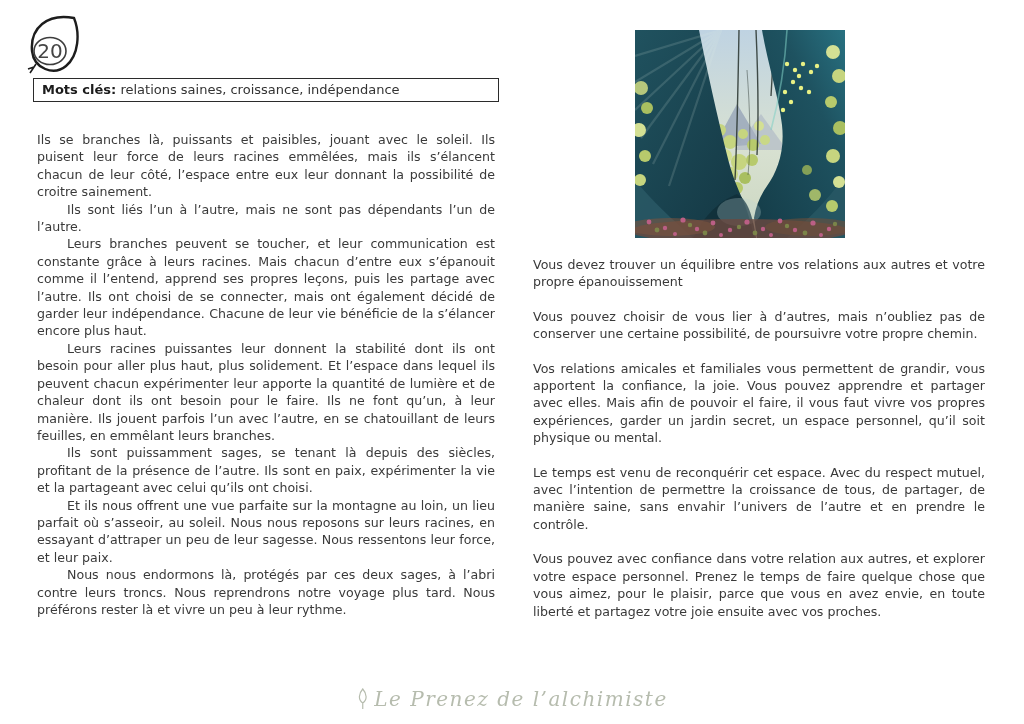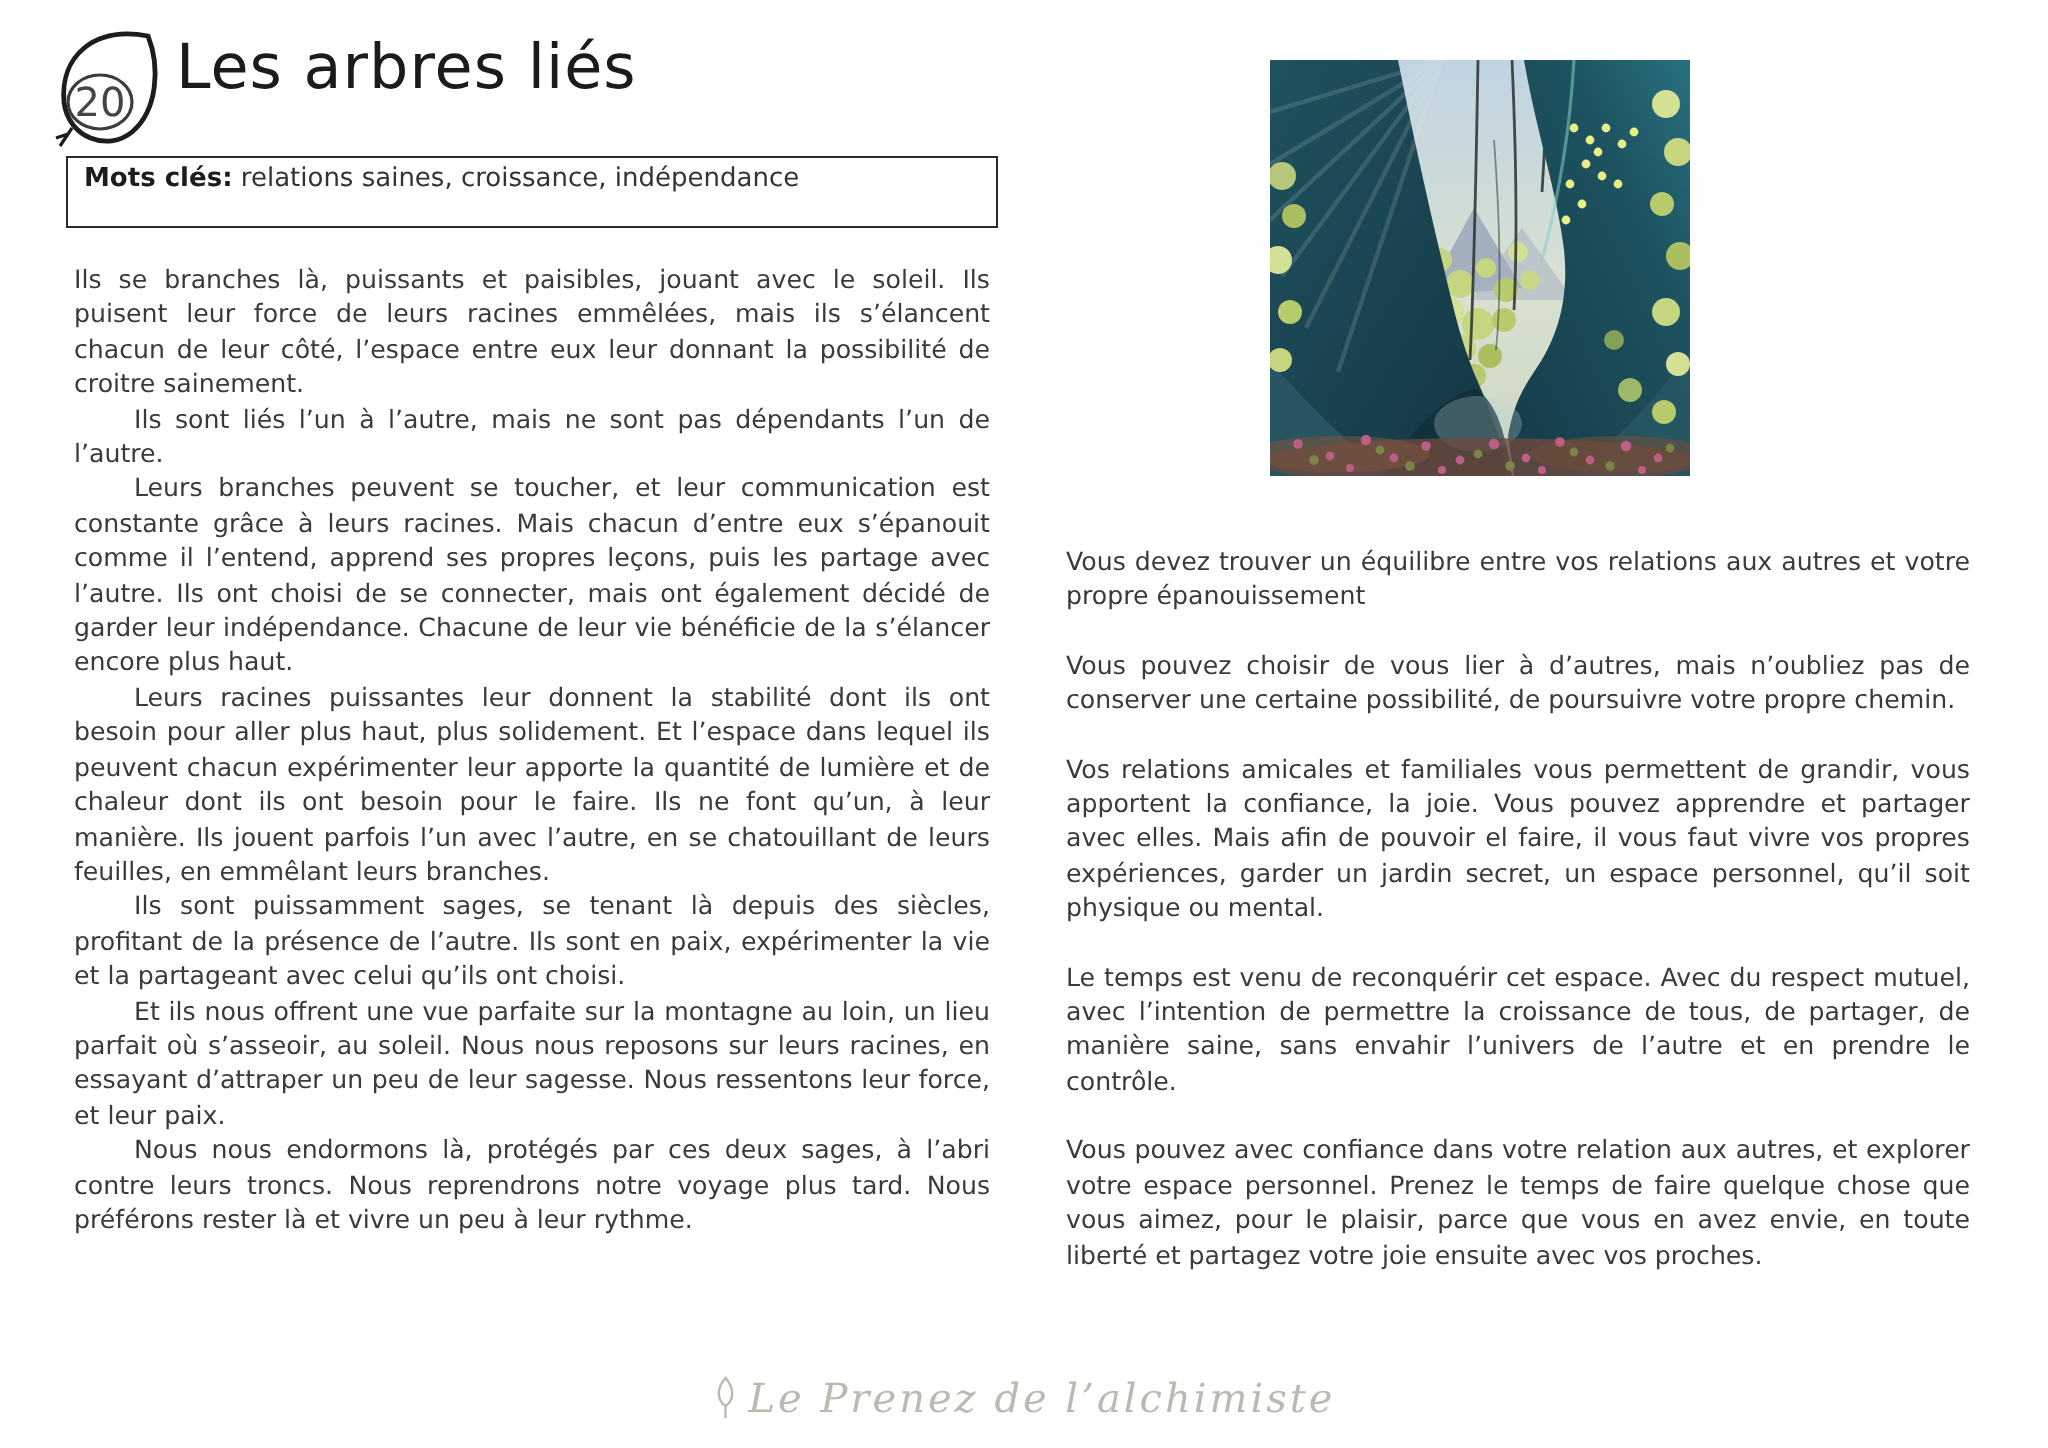--- a/index.html
+++ b/index.html
@@ -8,34 +8,34 @@
     font-family:"DejaVu Sans","Liberation Sans",sans-serif;color:#3a3a3a;
   }
   
   .badge{position:absolute;left:27px;top:13px;width:56px;height:62px;}
   .page-title{
     position:absolute;left:88px;top:16px;margin:0;
     font-size:31px;font-weight:500;color:#1b1b1b;letter-spacing:.5px;
   }
   .keywords-box{
     position:absolute;left:33px;top:78px;width:448px;
-    border:1.6px solid #2b2b2b;padding:3px 8px 16px 8px;
+    border:1.6px solid #2b2b2b;padding:3px 8px 4px 8px;
     font-size:13px;color:#333;background:#fff;
   }
   .keywords-box b{color:#1c1c1c;}
   
   .left-col{position:absolute;left:37px;top:131px;width:458px;}
   .left-col p{
     margin:0;font-size:12.6px;line-height:17.4px;text-align:justify;
     text-indent:30px;color:#3a3a3a;
   }
   .left-col p.first{text-indent:0;}
   .right-col{position:absolute;left:533px;top:256px;width:452px;}
   .right-col p{
-    margin:16px 0 17px 0;font-size:12.6px;line-height:17.4px;
+    margin:0 0 17px 0;font-size:12.6px;line-height:17.4px;
     text-align:justify;color:#3a3a3a;
   }
   
   .tree-figure{position:absolute;left:635px;top:30px;width:210px;height:208px;}
   
   .footer-logo{
     position:absolute;left:50%;top:687px;transform:translateX(-50%);
     display:flex;align-items:center;gap:5px;
     font-family:"DejaVu Serif","Liberation Serif",serif;font-style:italic;
     font-size:20px;letter-spacing:1.5px;color:#b6bcae;white-space:nowrap;
@@ -46,21 +46,20 @@
 
 <div id="page">
 
   <svg class="badge" viewBox="0 0 56 62">
     <path d="M47,5 C20,0 3,15 5,38 C7,56 27,63 39,53 C52,42 53,20 47,5 Z" fill="none" stroke="#1d1d1d" stroke-width="2.4"></path>
     <path d="M9,51 L3,60 M7,54 L1,56" stroke="#1d1d1d" stroke-width="1.6" fill="none"></path>
     <ellipse cx="23" cy="38" rx="16" ry="13.5" fill="none" stroke="#3d3d3d" stroke-width="1.6"></ellipse>
     <text x="23" y="45" text-anchor="middle" font-size="20" fill="#454545" font-family="DejaVu Sans, sans-serif">20</text>
   </svg>
 
-  <h1 class="page-title">Les arbres liés</h1>
 
   <div class="keywords-box">
     <b>Mots clés:</b><span> relations saines, croissance, indépendance</span>
   </div>
 
   <div class="left-col">
     <p class="first">Ils se branches là, puissants et paisibles, jouant avec le soleil. Ils puisent leur force de leurs racines emmêlées, mais ils s’élancent chacun de leur côté, l’espace entre eux leur donnant la possibilité de croitre sainement.</p>
     <p>Ils sont liés l’un à l’autre, mais ne sont pas dépendants l’un de l’autre.</p>
     <p>Leurs branches peuvent se toucher, et leur communication est constante grâce à leurs racines. Mais chacun d’entre eux s’épanouit comme il l’entend, apprend ses propres leçons, puis les partage avec l’autre. Ils ont choisi de se connecter, mais ont également décidé de garder leur indépendance. Chacune de leur vie bénéficie de la s’élancer encore plus haut.</p>
     <p>Leurs racines puissantes leur donnent la stabilité dont ils ont besoin pour aller plus haut, plus solidement. Et l’espace dans lequel ils peuvent chacun expérimenter leur apporte la quantité de lumière et de chaleur dont ils ont besoin pour le faire. Ils ne font qu’un, à leur manière. Ils jouent parfois l’un avec l’autre, en se chatouillant de leurs feuilles, en emmêlant leurs branches.</p>

